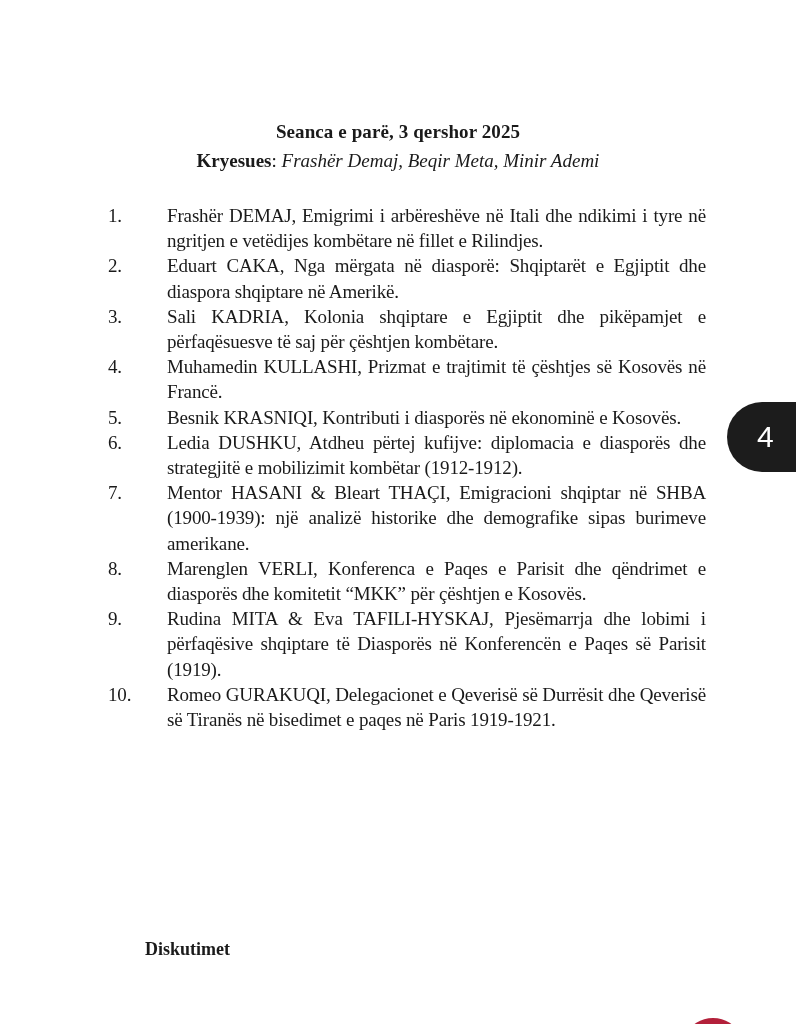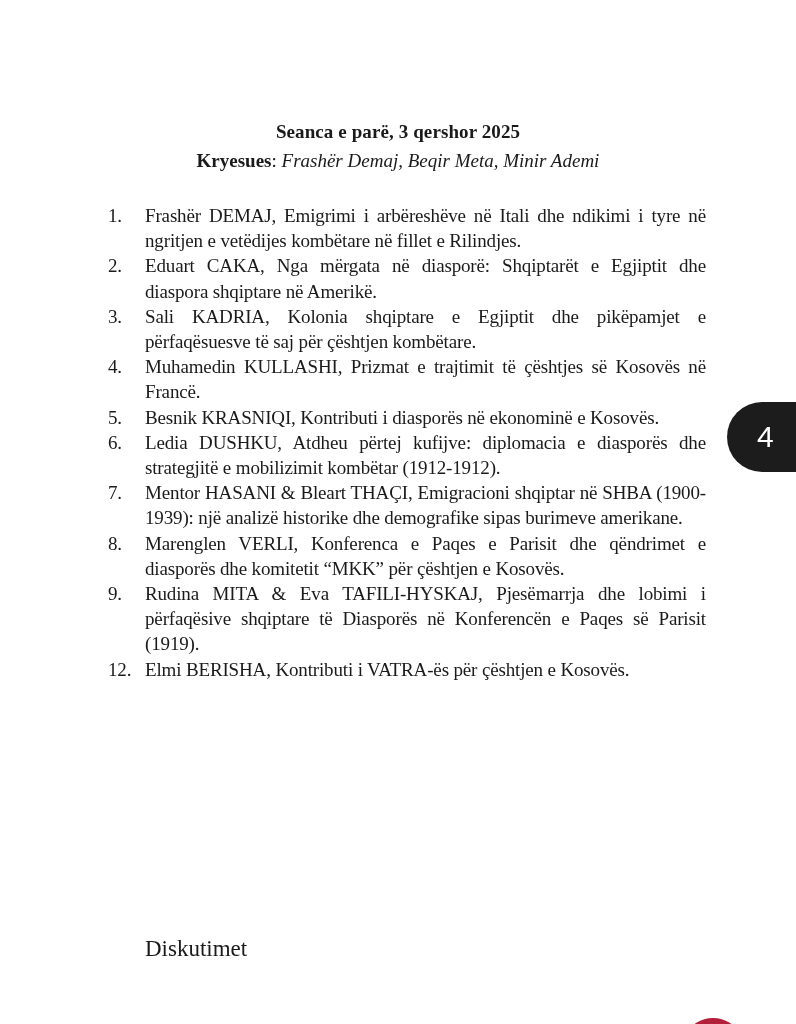--- a/index.html
+++ b/index.html
@@ -60,28 +60,28 @@
       font-size: 19px;
       line-height: 25.2px;
       text-align: justify;
       letter-spacing: -0.15px;
     }
     .paper .num {
       position: absolute;
       left: 0;
       top: 0;
     }
-    .paper .text { display: block; }
+    .paper .text { display: block; margin-left: 22px; }
 
     .discussion {
       position: absolute;
       top: 936px;
       left: 145px;
-      font-weight: normal;
-      font-size: 23px;
+      font-weight: bold;
+      font-size: 18px;
       line-height: 26px;
     }
 
     .page-badge {
       position: absolute;
       left: 727px;
       top: 402px;
       width: 90px;
       height: 70px;
       background: #1c1c1c;
@@ -148,22 +148,22 @@
       </li>
     <li class="paper">
         <span class="num">8.</span>
         <span class="text">Marenglen VERLI, Konferenca e Paqes e Parisit dhe qëndrimet e diasporës dhe komitetit “MKK” për çështjen e Kosovës.</span>
       </li>
     <li class="paper">
         <span class="num">9.</span>
         <span class="text">Rudina MITA &amp; Eva TAFILI-HYSKAJ, Pjesëmarrja dhe lobimi i përfaqësive shqiptare të Diasporës në Konferencën e Paqes së Parisit (1919).</span>
       </li>
     <li class="paper">
-        <span class="num">12.</span>
-        <span class="text">Elmi BERISHA, Kontributi i VATRA-ës për çështjen e Kosovës.</span>
+        <span class="num">10.</span>
+        <span class="text">Romeo GURAKUQI, Delegacionet e Qeverisë së Durrësit dhe Qeverisë së Tiranës në bisedimet e paqes në Paris 1919-1921.</span>
       </li>
   </ol>
 
   <div class="discussion">Diskutimet</div>
 
   <div class="page-badge">
     <span>4</span>
   </div>
 
   <div class="red-mark"></div>

